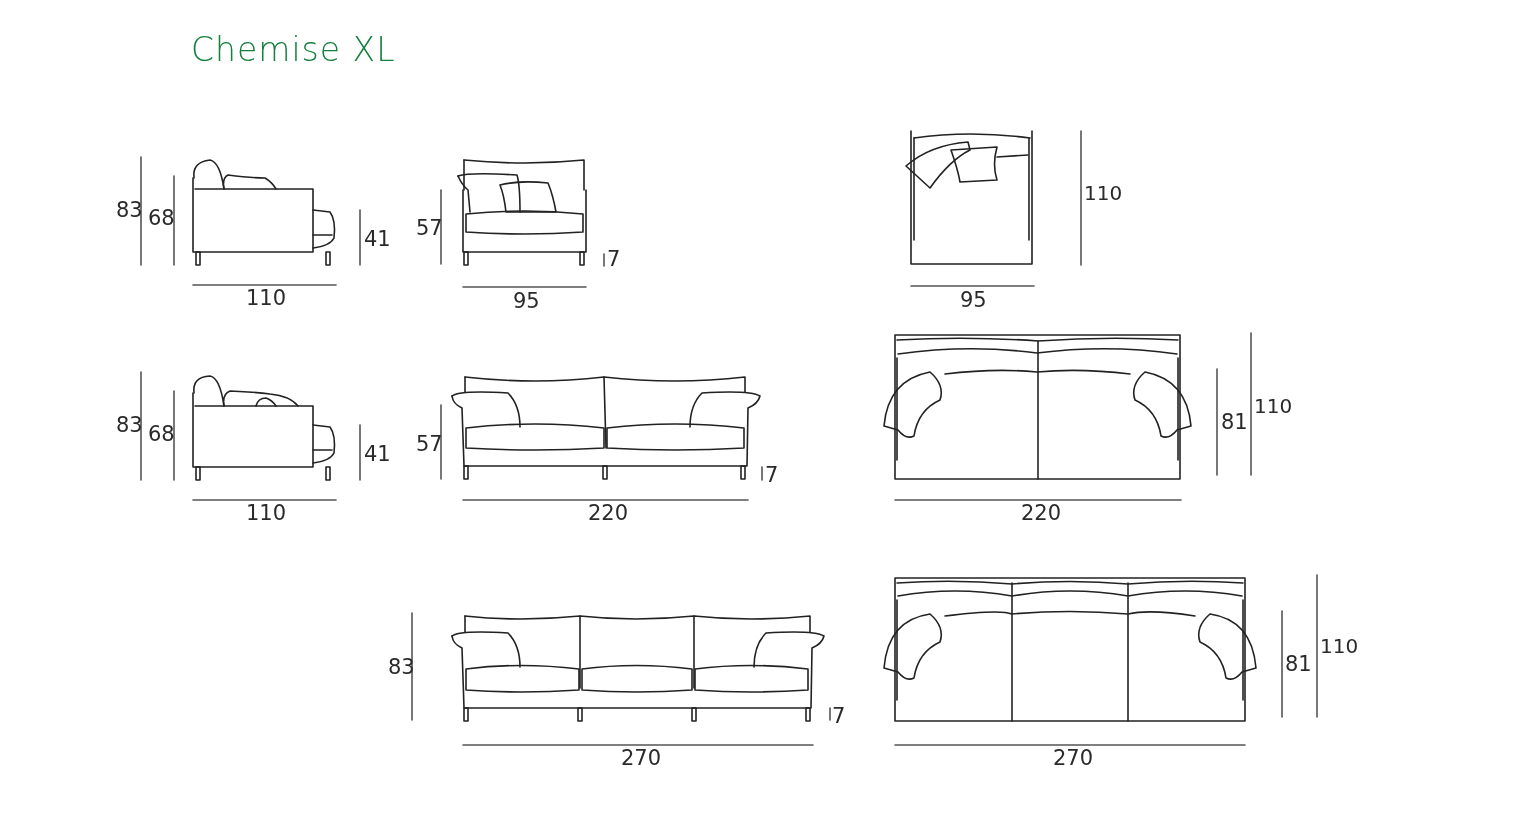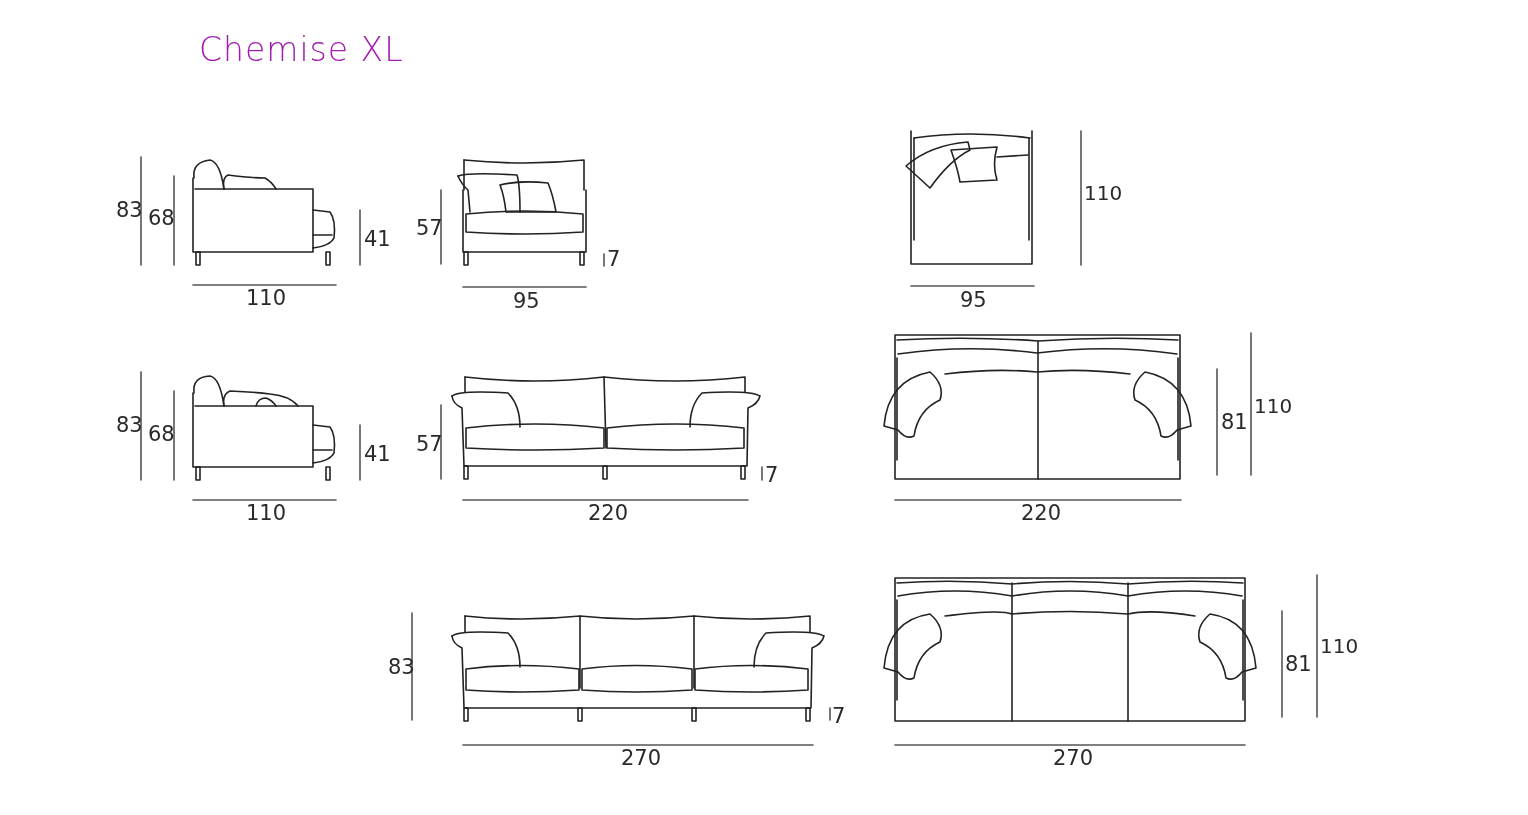--- a/index.html
+++ b/index.html
@@ -1,17 +1,17 @@
 <!DOCTYPE html>
 <html><head>
 <meta charset="utf-8">
 <style>
   html,body{margin:0;padding:0;background:#ffffff;}
   body{width:1528px;height:815px;position:relative;overflow:hidden;font-family:"DejaVu Sans","Liberation Sans",sans-serif;color:#2a2a2a;}
-  .title{position:absolute;left:191px;top:30px;font-size:33px;font-weight:300;letter-spacing:1px;color:#a21caf;margin-left:8px;}
+  .title{position:absolute;left:191px;top:30px;font-size:33px;font-weight:300;letter-spacing:1px;color:#15803d;}
   svg.canvas{position:absolute;left:0;top:0;}
   .lbl{position:absolute;font-size:21px;color:#2a2a2a;line-height:1;white-space:nowrap;}
   .lbl.sm{font-size:20px;}
 </style>
 </head>
 <body>
 
 <div class="title">Chemise XL</div>
 
 <svg class="canvas" width="1528" height="815" viewBox="0 0 1528 815" fill="none" stroke="#222" stroke-width="1.6" stroke-linejoin="round" stroke-linecap="round">

